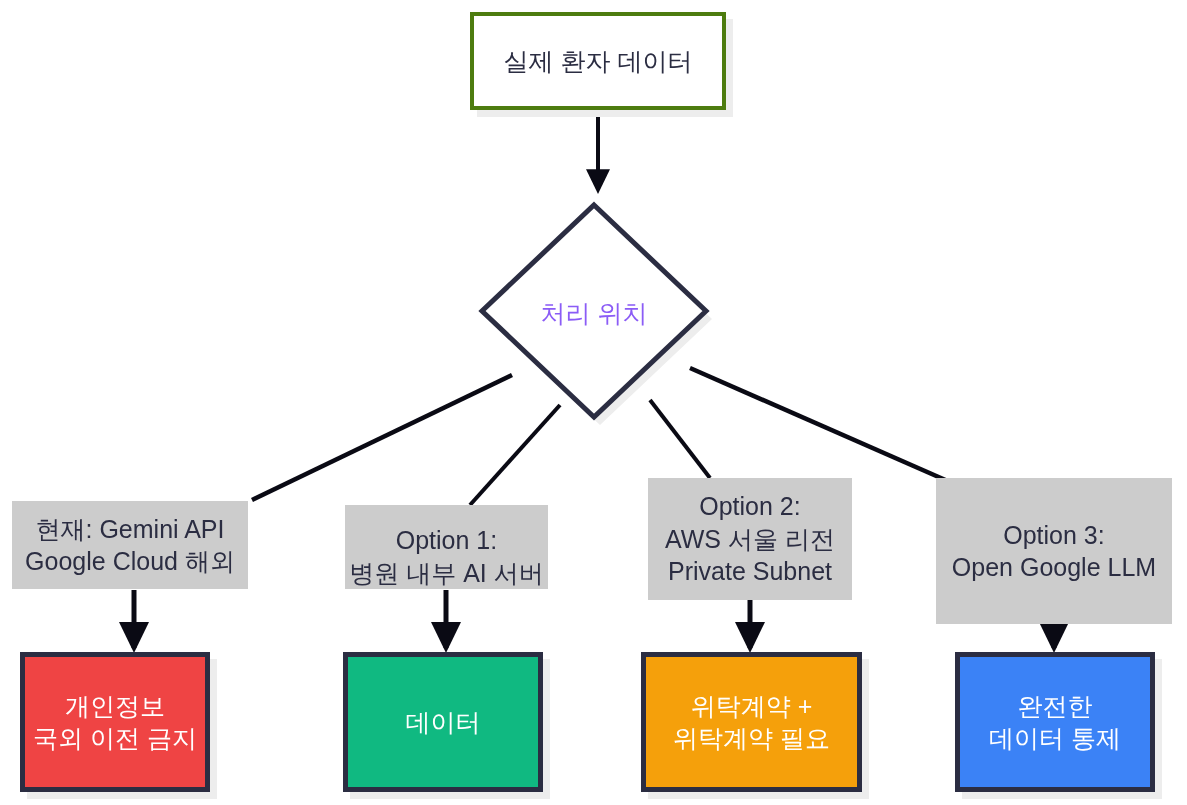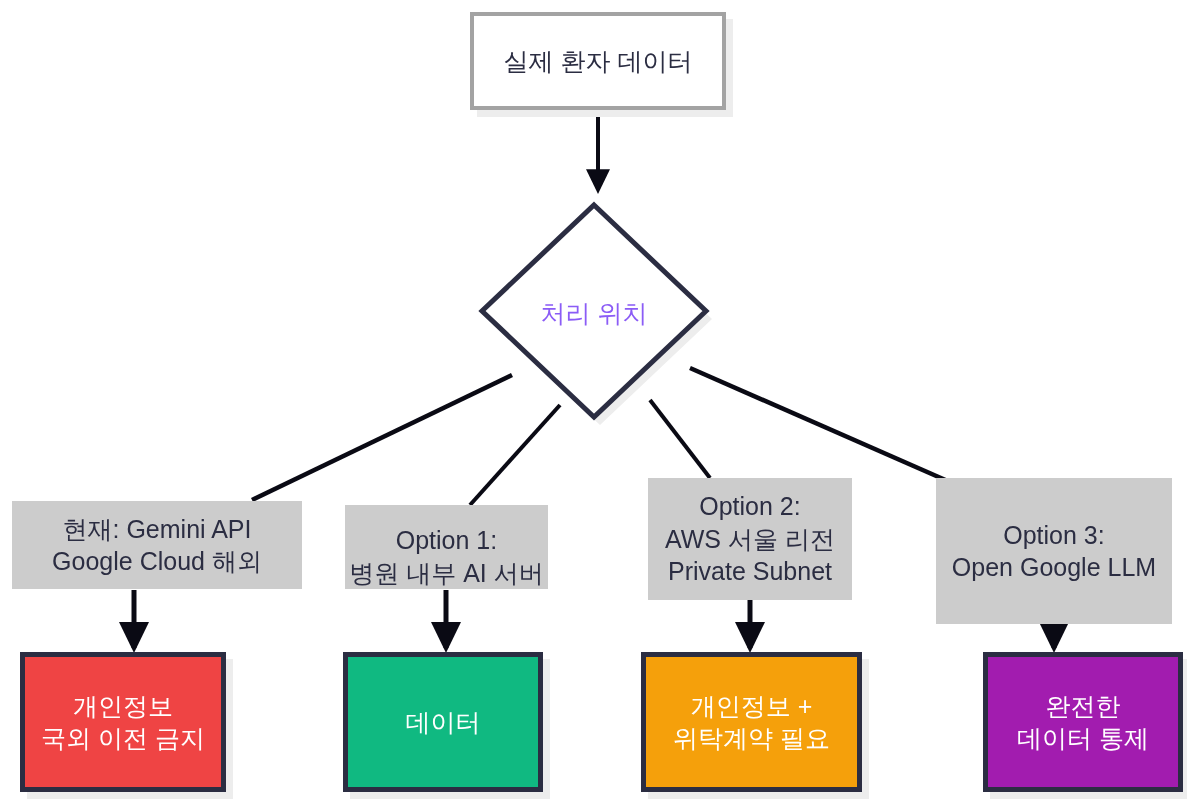--- a/index.html
+++ b/index.html
@@ -34,21 +34,21 @@
     justify-content: center;
     text-align: center;
     line-height: 1.30;
     z-index: 3;
   }
   .node .ln { display: block; white-space: nowrap; }
 
   
   .box-root {
     background: #ffffff;
-    border: 4px solid #a3a3a3;
+    border: 4px solid #4d7c0f;
     color: #2B2D42;
     font-size: 25px;
     box-shadow: 7px 7px 0 0 #EDEDED;
   }
   
   .box-gray {
     background: #CCCCCC;
     border: 0;
     color: #2B2D42;
     font-size: 25px;
@@ -113,53 +113,53 @@
   </div>
 
   <div class="diamond-wrap" style="left:472px; top:197px; width:252px; height:232px;">
     <svg class="diamond-shape" viewBox="0 0 252 232" preserveAspectRatio="none">
       <polygon points="128,16 240,122 128,228 16,122" fill="#EDEDED" stroke="none"></polygon>
       <polygon points="122,8 234,114 122,220 10,114" fill="#FFFFFF" stroke="#2B2D42" stroke-width="5"></polygon>
     </svg>
     <div class="diamond-label" style="transform:translate(-4px,0);">처리 위치</div>
   </div>
 
-  <div class="node box-gray" style="left:12px; top:501px; width:290px; height:88px;">
+  <div class="node box-gray" style="left:12px; top:501px; width:236px; height:88px;">
     <span class="ln">현재: Gemini API</span>
     <span class="ln">Google Cloud 해외</span>
   </div>
 
   <div class="node box-gray" style="left:345px; top:505px; width:203px; height:84px;justify-content:flex-end;">
     <span class="ln">Option 1:</span>
     <span class="ln">병원 내부 AI 서버</span>
   </div>
 
   <div class="node box-gray" style="left:648px; top:478px; width:204px; height:122px;">
     <span class="ln">Option 2:</span>
     <span class="ln">AWS 서울 리전</span>
     <span class="ln">Private Subnet</span>
   </div>
 
   <div class="node box-gray" style="left:936px; top:478px; width:236px; height:146px;">
     <span class="ln">Option 3:</span>
     <span class="ln">Open Google LLM</span>
   </div>
 
-  <div class="node box-outcome" style="left:20px; top:652px; width:206px; height:140px; background:#EF4444;">
+  <div class="node box-outcome" style="left:20px; top:652px; width:190px; height:140px; background:#EF4444;">
     <span class="ln">개인정보</span>
     <span class="ln">국외 이전 금지</span>
   </div>
 
   <div class="node box-outcome" style="left:343px; top:652px; width:200px; height:140px; background:#10B981;">
     <span class="ln">데이터</span>
   </div>
 
   <div class="node box-outcome" style="left:641px; top:652px; width:221px; height:140px; background:#F5A00B;">
-    <span class="ln">개인정보 +</span>
+    <span class="ln">위탁계약 +</span>
     <span class="ln">위탁계약 필요</span>
   </div>
 
-  <div class="node box-outcome" style="left:955px; top:652px; width:200px; height:140px; background:#a21caf;margin-left:28px;">
+  <div class="node box-outcome" style="left:955px; top:652px; width:200px; height:140px; background:#3b82f6;">
     <span class="ln">완전한</span>
     <span class="ln">데이터 통제</span>
   </div>
 
 </div>
 
 </body></html>

